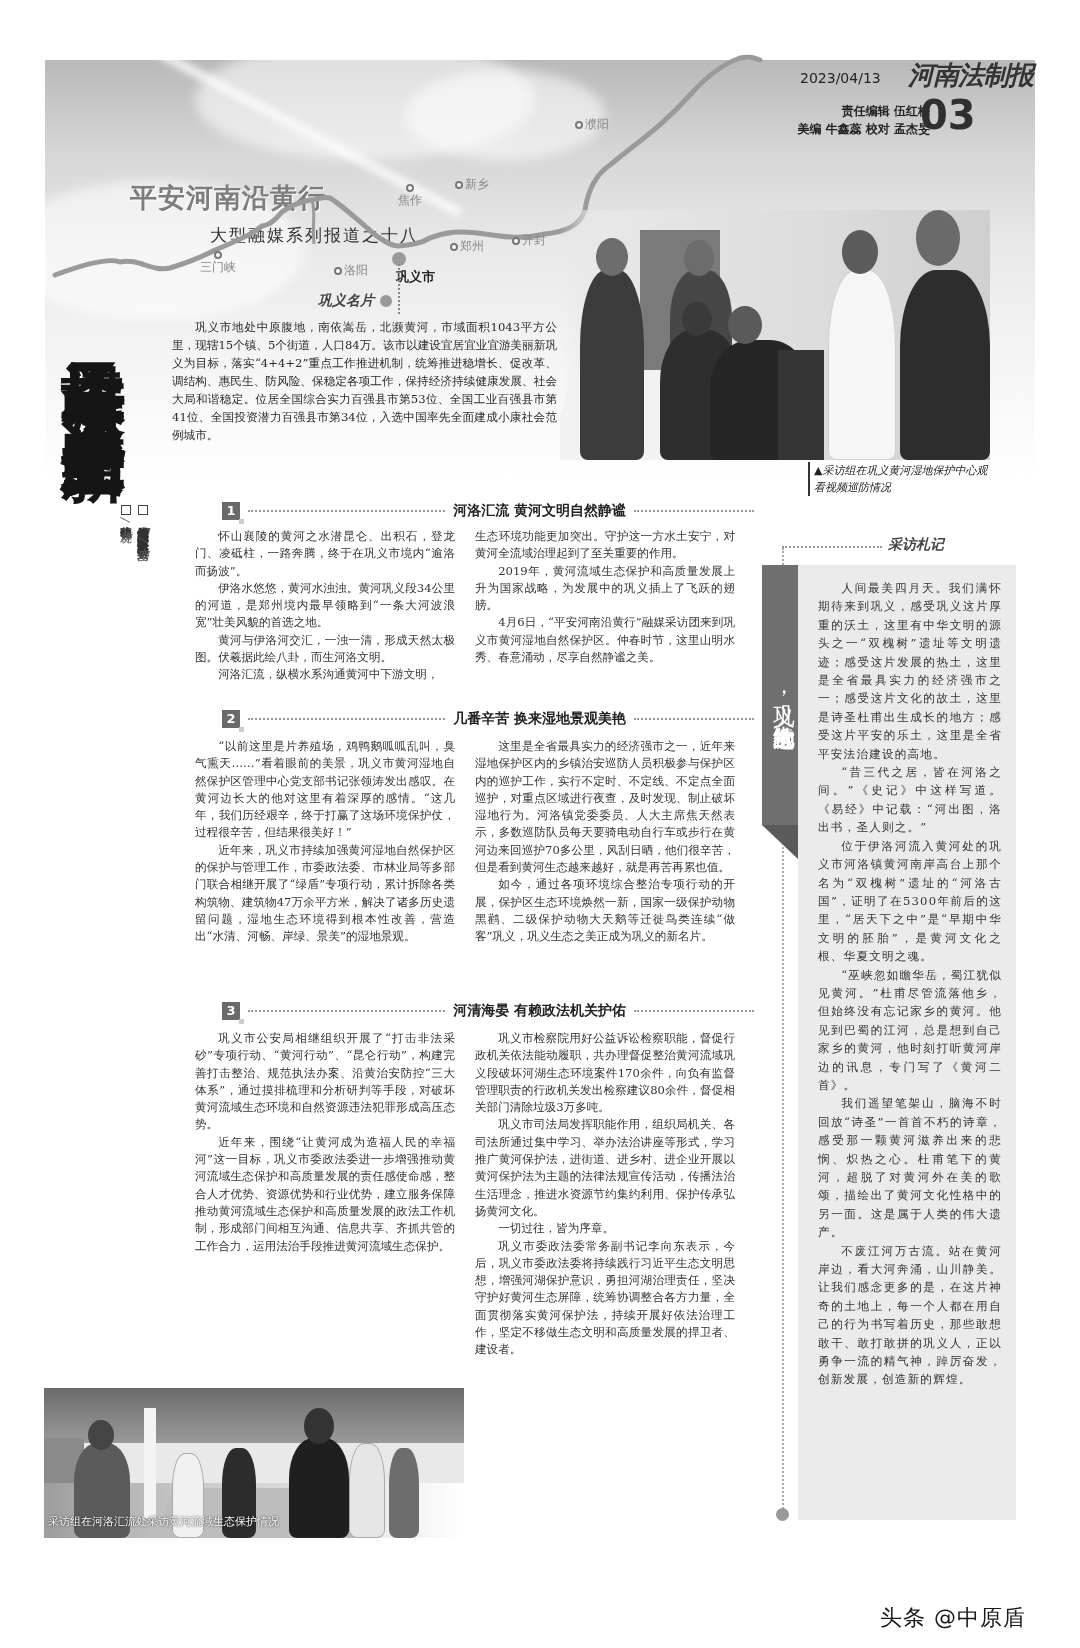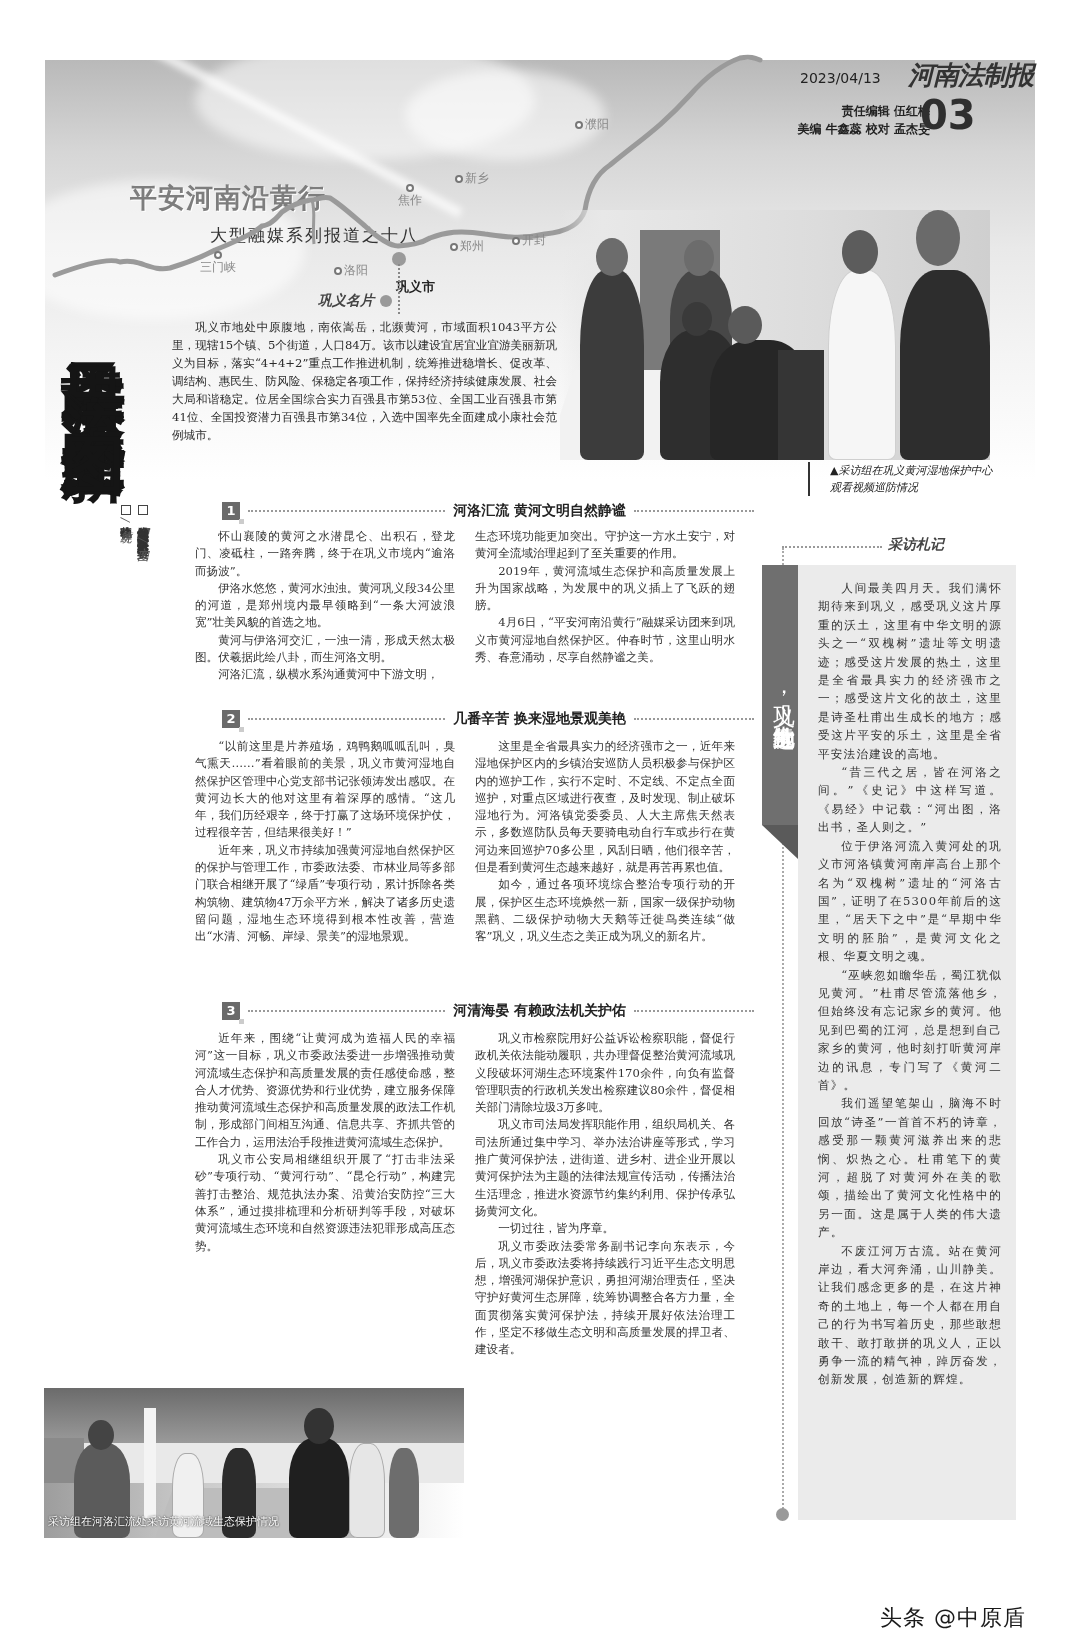--- a/index.html
+++ b/index.html
@@ -89,21 +89,21 @@
     writing-mode: vertical-rl; text-align: center; padding-top: 6px;
   }
   .side-tab::after { content: ""; position: absolute; left: 36px; top: 0; border-top: 0; }
   .side-fold { position: absolute; left: 798px; top: 828px; width: 0; height: 0; border-top: 34px solid #6f6f6f; border-left: 0 solid transparent; border-right: 18px solid transparent; }
   .side-box {
     position: absolute; left: 798px; top: 565px; width: 218px; height: 955px; background: #ebebeb;
     padding: 14px 14px 8px 20px; font-size: 11.6px; line-height: 18.4px; color: #333; letter-spacing: 1.2px; text-align: justify;
   }
   .side-box p { text-indent: 2em; }
 
-  .caption-top { position: absolute; left: 808px; top: 462px; border-left: 2px solid #333; padding-left: 20px; font-size: 11px; line-height: 17px; color: #222; font-style: italic; width: 190px; }
+  .caption-top { position: absolute; left: 808px; top: 462px; border-left: 2px solid #333; padding-left: 4px; font-size: 11px; line-height: 17px; color: #222; font-style: italic; width: 190px; }
 
   
   .photo-bot {
     position: absolute; left: 44px; top: 1388px; width: 420px; height: 150px;
     background: linear-gradient(90deg, #9d9d9d 0%, #c9c9c9 35%, #e3e3e3 70%, #ffffff 100%); overflow: hidden;
   }
   .caption-bot { position: absolute; left: 48px; top: 1514px; font-family: "DejaVu Sans", sans-serif; font-size: 11px; color: #fff; text-shadow: 0 0 2px #000; }
 
   .watermark { position: absolute; left: 880px; top: 1603px; font-family: "DejaVu Sans", sans-serif; font-size: 22px; color: #1a1a1a; letter-spacing: 1px; }
 </style>
@@ -125,38 +125,38 @@
 </svg>
 
 <div class="city" style="left:200px;top:251px;flex-direction:column;gap:0;">
   <span class="dot"></span>
   <span>三门峡</span>
 </div>
 <div class="city" style="left:334px;top:262px;">
   <span class="dot"></span>
   <span>洛阳</span>
 </div>
-<div class="city main" style="left:392px;top:252px;flex-direction:column;align-items:flex-start;gap:12px;">
+<div class="city main" style="left:392px;top:252px;flex-direction:column;align-items:flex-start;gap:2px;">
   <span class="dot"></span>
   <span style="margin-left:4px;">巩义市</span>
 </div>
 <div class="vline"></div>
 <div class="city" style="left:450px;top:238px;">
   <span class="dot"></span>
   <span>郑州</span>
 </div>
 <div class="city" style="left:512px;top:232px;">
   <span class="dot"></span>
   <span>开封</span>
 </div>
 <div class="city" style="left:398px;top:184px;flex-direction:column;gap:0;">
   <span class="dot"></span>
   <span>焦作</span>
 </div>
-<div class="city" style="left:455px;top:170px;">
+<div class="city" style="left:455px;top:176px;">
   <span class="dot"></span>
   <span>新乡</span>
 </div>
 <div class="city" style="left:575px;top:116px;font-family:Liberation Mono, monospace;">
   <span class="dot"></span>
   <span>濮阳</span>
 </div>
 
 <div class="masthead-date">2023/04/13</div>
 <div class="masthead-logo">河南法制报</div>
@@ -234,22 +234,22 @@
   <p>如今，通过各项环境综合整治专项行动的开展，保护区生态环境焕然一新，国家一级保护动物黑鹳、二级保护动物大天鹅等迁徙鸟类连续“做客”巩义，巩义生态之美正成为巩义的新名片。</p>
 </div>
 
 <div class="sec-head" style="top:1000px;">
   <span class="sec-num">3</span>
   <span class="dots"></span>
   <span class="sec-title">河清海晏 有赖政法机关护佑</span>
   <span class="dots short"></span>
 </div>
 <div class="col" style="left:195px;top:1030px;">
+  <p>巩义市公安局相继组织开展了“打击非法采砂”专项行动、“黄河行动”、“昆仑行动”，构建完善打击整治、规范执法办案、沿黄治安防控“三大体系”，通过摸排梳理和分析研判等手段，对破坏黄河流域生态环境和自然资源违法犯罪形成高压态势。</p>
   <p>近年来，围绕“让黄河成为造福人民的幸福河”这一目标，巩义市委政法委进一步增强推动黄河流域生态保护和高质量发展的责任感使命感，整合人才优势、资源优势和行业优势，建立服务保障推动黄河流域生态保护和高质量发展的政法工作机制，形成部门间相互沟通、信息共享、齐抓共管的工作合力，运用法治手段推进黄河流域生态保护。</p>
-  <p>巩义市公安局相继组织开展了“打击非法采砂”专项行动、“黄河行动”、“昆仑行动”，构建完善打击整治、规范执法办案、沿黄治安防控“三大体系”，通过摸排梳理和分析研判等手段，对破坏黄河流域生态环境和自然资源违法犯罪形成高压态势。</p>
 </div>
 <div class="col" style="left:475px;top:1030px;">
   <p>巩义市检察院用好公益诉讼检察职能，督促行政机关依法能动履职，共办理督促整治黄河流域巩义段破坏河湖生态环境案件170余件，向负有监督管理职责的行政机关发出检察建议80余件，督促相关部门清除垃圾3万多吨。</p>
   <p>巩义市司法局发挥职能作用，组织局机关、各司法所通过集中学习、举办法治讲座等形式，学习推广黄河保护法，进街道、进乡村、进企业开展以黄河保护法为主题的法律法规宣传活动，传播法治生活理念，推进水资源节约集约利用、保护传承弘扬黄河文化。</p>
   <p>一切过往，皆为序章。</p>
   <p>巩义市委政法委常务副书记李向东表示，今后，巩义市委政法委将持续践行习近平生态文明思想，增强河湖保护意识，勇担河湖治理责任，坚决守护好黄河生态屏障，统筹协调整合各方力量，全面贯彻落实黄河保护法，持续开展好依法治理工作，坚定不移做生态文明和高质量发展的捍卫者、建设者。</p>
 </div>
 
 <div class="photo-bot">
   <div style="position:absolute;left:0;top:0;width:420px;height:55px;background:linear-gradient(180deg,#6b6b6b,#9a9a9a);"></div>

